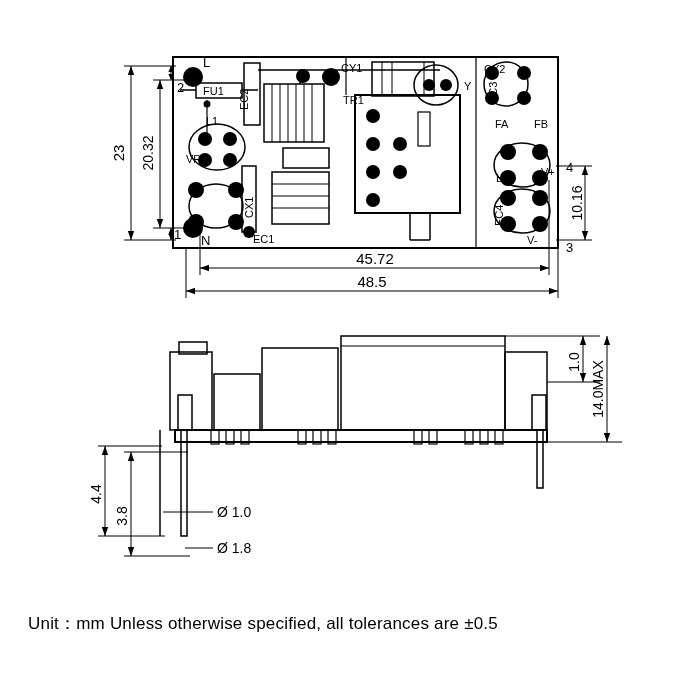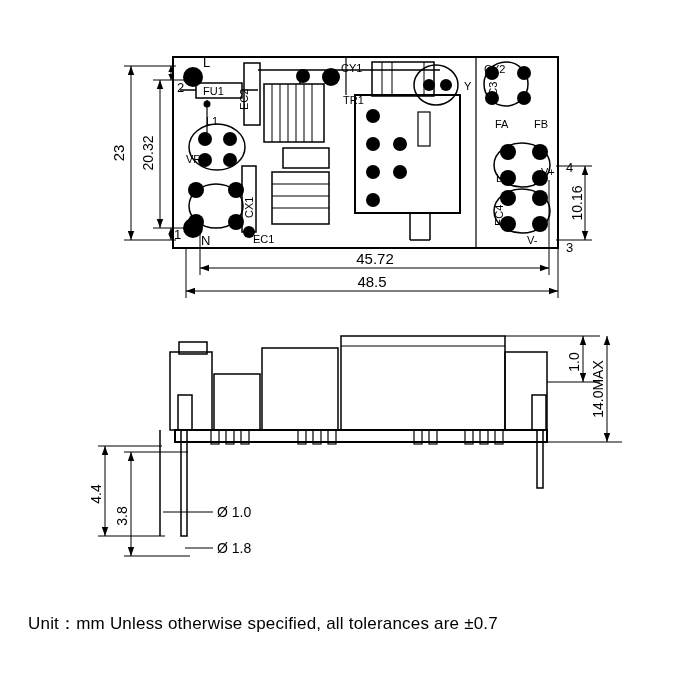--- a/index.html
+++ b/index.html
@@ -290,14 +290,14 @@
       <g>
         <line x1="163" y1="512" x2="213" y2="512" stroke="#000" stroke-width="1"></line>
         <text x="217" y="517" font-size="14">Ø 1.0</text>
 
         <line x1="185" y1="548" x2="213" y2="548" stroke="#000" stroke-width="1"></line>
         <text x="217" y="553" font-size="14">Ø 1.8</text>
       </g>
     </g>
   </svg>
 
-  <div class="footnote">Unit：mm Unless otherwise specified, all tolerances are ±0.7</div>
+  <div class="footnote">Unit：mm Unless otherwise specified, all tolerances are ±0.5</div>
 </div>
 
 </body></html>

